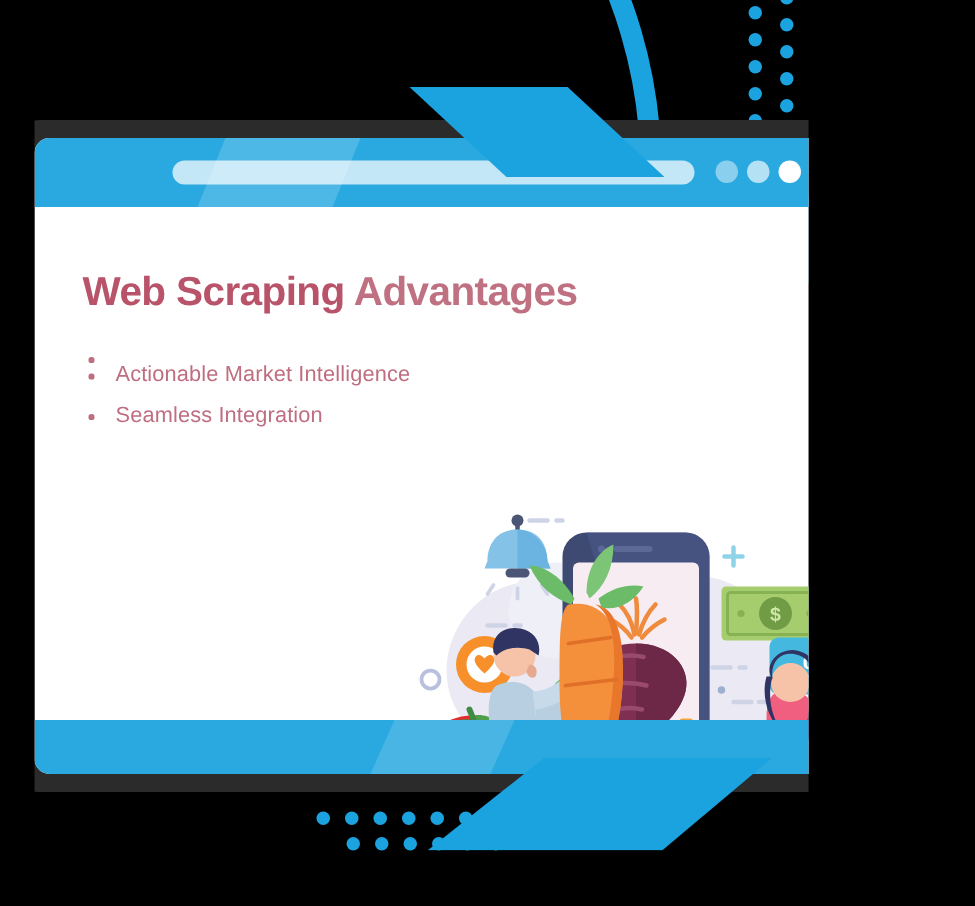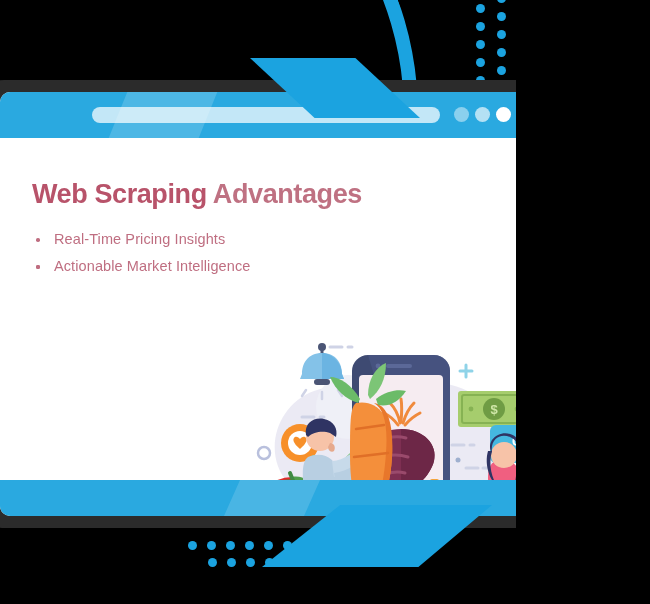--- a/index.html
+++ b/index.html
@@ -1,19 +1,19 @@
 <!DOCTYPE html>
 <html><head>
 <meta charset="utf-8">
 <style>
   html,body{margin:0;padding:0;background:#000;}
   body{width:650px;height:604px;overflow:hidden;position:relative;
        font-family:"Liberation Sans","DejaVu Sans",sans-serif;}
 
-  #stage{position:absolute;inset:0;width:516px;height:604px;background:#000;overflow:hidden;}
+  #stage{position:absolute;inset:0;width:516px;height:604px;background:#000;overflow:hidden;margin-left:23px;}
 
   
   .arc{position:absolute;border-style:solid;border-color:transparent;border-radius:50%;}
   .arc-top{
     left:-250px;top:-220px;width:640px;height:640px;
     border-width:14px;border-top-color:#1ba3e0;border-right-color:#1ba3e0;
     transform:rotate(-22deg);
   }
   .arc-bottom{
     left:-230px;top:196px;width:640px;height:640px;
@@ -173,28 +173,28 @@
 
       <div id="content">
 
         <h1 id="page-title">
           <span class="t-strong">Web Scraping</span><span class="t-soft"> Advantages</span>
         </h1>
 
         <ul id="bullets">
           <li>
             <span class="bullet-dot"></span>
-            <span>Real-Time Pricing Insights</span>
-          </li>
-          <li>
-            <span class="bullet-dot"></span>
           </li>
           <li>
             <span class="bullet-dot"></span>
             <span>Actionable Market Intelligence</span>
+          </li>
+          <li>
+            <span class="bullet-dot"></span>
+            <span>Seamless Integration</span>
           </li>
         </ul>
 
         <div id="illustration">
           <svg viewBox="0 0 300 245" width="300" height="245">
 
             <path d="M36 150 C10 120 24 72 62 58 C96 46 120 66 150 56 C196 40 236 58 244 96
                      C254 142 224 182 180 192 C130 204 62 182 36 150 Z" fill="#e7e6f2" opacity=".85"></path>
             <circle cx="96" cy="74" r="32" fill="#eff0f7"></circle>
 

